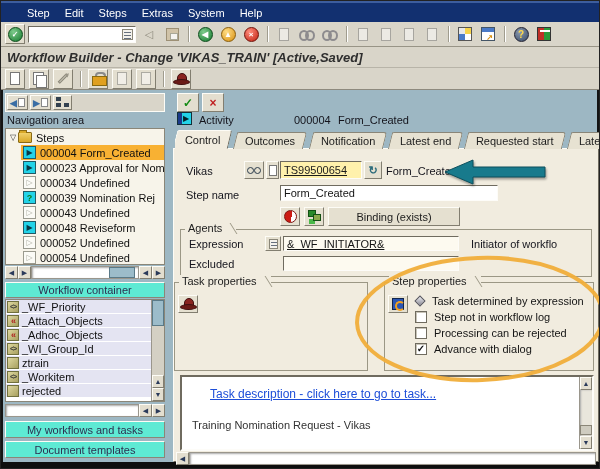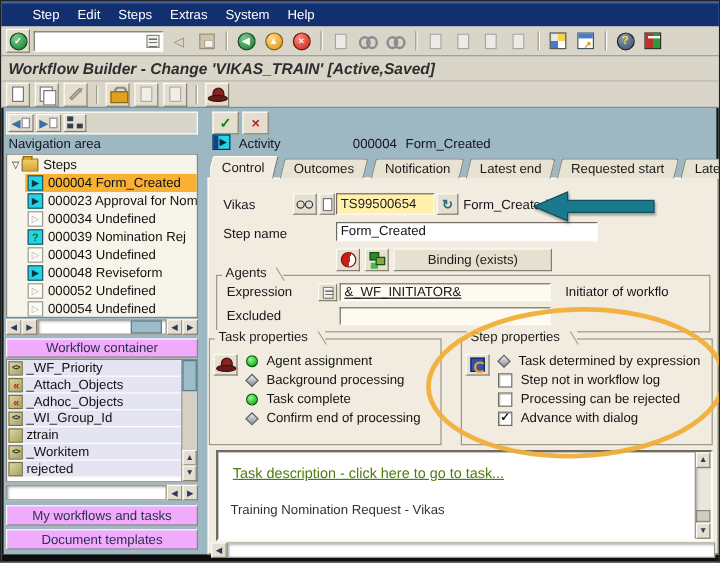--- a/index.html
+++ b/index.html
@@ -72,21 +72,21 @@
 .folder::before{content:"";position:absolute;top:-3px;left:0;width:6px;height:2px;background:#d8a828;border:1px solid #8a6a14;border-bottom:none}
 .tindent{width:15px;flex:0 0 auto}
 .sicon{width:13px;height:13px;border:1px solid #205a66;background:#23d3e8;color:#073844;display:flex;align-items:center;justify-content:center;font-size:8px;flex:0 0 auto}
 .sicon.step-undefined{background:#fbfbf6;border-color:#9a9a8e;color:#b0b0a6}
 .sicon.step-question{color:#0a7a1a;font-weight:bold;font-size:9px}
 .slabel{color:#101010}
 .hscroll{position:absolute;display:flex;align-items:center}
 .sbtn{width:13px;height:13px;font-size:7px;color:#2a3a5a;display:flex;align-items:center;justify-content:center;background:#e3decf;border:1px solid;border-color:#fdfcf6 #827e70 #827e70 #fdfcf6;flex:0 0 auto}
 .strack{flex:1;height:13px;background:#fff;border:1px solid #9a968c;box-shadow:inset 1px 1px 2px #aaa;position:relative}
 .sthumb{position:absolute;top:0;height:11px;background:#9cbcca;border:1px solid #5a7a88}
-.panelbar{position:absolute;left:4px;width:160px;background:#f0abfc;border:1px solid;border-color:#fdfcf6 #8a8678 #8a8678 #fdfcf6;color:#2c3050;display:flex;align-items:center;justify-content:center}
+.panelbar{position:absolute;left:4px;width:160px;background:#5eead4;border:1px solid;border-color:#fdfcf6 #8a8678 #8a8678 #fdfcf6;color:#2c3050;display:flex;align-items:center;justify-content:center}
 .clist{position:absolute;left:4px;top:298px;width:160px;height:103px;background:#fff;border:1px solid #8a8678}
 .crows{position:absolute;left:0;top:0;right:13px;bottom:0;overflow:hidden}
 .crow{height:14px;display:flex;align-items:center;gap:3px;background:#e4e4f2;border-bottom:1px solid #fff;padding-left:1px}
 .cicon{width:12px;height:12px;background:linear-gradient(135deg,#ded8a0,#a8a060);border:1px solid #70703e;font-size:7px;line-height:10px;text-align:center;font-weight:bold;color:#333;flex:0 0 auto;letter-spacing:-1px}
 .cicon.ci-import{color:#b02020;font-size:9px}
 .clabel{color:#101010}
 .cvs{position:absolute;right:0;top:0;bottom:0;width:13px;background:#d4d0c4;border-left:1px solid #9a968c;display:flex;flex-direction:column;align-items:stretch}
 .cvthumb{height:26px;background:#9cbcca;border:1px solid #5a7a88}
 .cvspace{flex:1}
 
@@ -99,21 +99,21 @@
 .tabstrip{position:absolute;left:174px;top:129px;width:426px;height:19px;display:flex;align-items:flex-end;overflow:hidden;z-index:3}
 .tab{height:17px;background:#e7e2d2;border:1px solid #8a8678;border-bottom:none;padding:0 9px;display:flex;align-items:center;margin-right:5px;transform:skewX(-14deg);border-radius:2px 3px 0 0;flex:0 0 auto}
 .tab .tablabel{transform:skewX(14deg);color:#1c1c1c;white-space:nowrap}
 .tab.active{background:#f1ecdf;height:19px;border-color:#fdfcf6 #6f6b5f #f1ecdf #fdfcf6}
 .panel{position:absolute;left:172px;top:147px;width:426px;height:314px;background:#f1ecdf;border:1px solid;border-color:#fdfcf6 #6f6b5f #6f6b5f #fdfcf6;z-index:2}
 .minibtn{position:absolute;background:#e5e0d0;border:1px solid;border-color:#fdfcf6 #827e70 #827e70 #fdfcf6;display:flex;align-items:center;justify-content:center}
 .glasses{width:14px;height:7px;position:relative}
 .glasses::before,.glasses::after{content:"";position:absolute;top:0;width:5px;height:5px;border:1.5px solid #2a3a4a;border-radius:50%}
 .glasses::before{left:0}.glasses::after{right:0}
 .yfield{position:absolute;left:106px;top:12px;width:82px;height:18px;background:#fff1ac;border:1px solid;border-color:#6f6b5f #fdfcf8 #fdfcf8 #6f6b5f;display:flex;align-items:center;padding:0 3px}
-.yfield span{color:#1c1c1c}
+.yfield span{text-decoration:underline;color:#1c1c1c}
 .circbtn{left:190px;top:12px;width:18px;height:18px}
 .circbtn span{color:#2a6a7a;font-size:11px;font-weight:bold}
 .field{position:absolute;background:#fff;border:1px solid;border-color:#6f6b5f #fdfcf8 #fdfcf8 #6f6b5f;display:flex;align-items:center;padding:0 3px;color:#141414}
 .pieicon{width:13px;height:13px;border-radius:50%;border:1px solid #7c1410;background:linear-gradient(100deg,#cc1c14 58%,#fff 58%)}
 .structico{width:13px;height:13px;position:relative}
 .structico::before{content:"";position:absolute;left:0;top:0;width:6px;height:5px;background:#2a8a2a;border:1px solid #145014;box-shadow:0 8px 0 -1px #49b849}
 .structico::after{content:"";position:absolute;right:0;top:4px;width:6px;height:5px;background:#8aa84a;border:1px solid #145014}
 .bindbtn{position:absolute;left:154px;top:58px;width:132px;height:19px;background:#e5e0d0;border:1px solid;border-color:#fdfcf6 #827e70 #827e70 #fdfcf6;display:flex;align-items:center;justify-content:center;color:#1c1c1c}
 .gbox{position:absolute;border:1px solid #9b9785;background:#f1ecdf}
 .ghead{position:absolute;top:-8px;left:4px;background:#f1ecdf;padding:0 2px 0 3px;color:#1c1c1c;display:flex;align-items:center}
@@ -121,21 +121,21 @@
 .proprow{height:16px;display:flex;align-items:center;gap:7px;padding-left:30px}
 .led-green{width:10px;height:10px;border-radius:50%;background:radial-gradient(circle at 35% 30%,#86ff86,#0a9a0a);border:1px solid #0a5a0a;flex:0 0 auto}
 .diamond{width:8px;height:8px;transform:rotate(45deg);background:linear-gradient(135deg,#ecece f0,#8a8a96);background:linear-gradient(135deg,#ececf0,#8a8a96);border:1px solid #55555f;flex:0 0 auto;margin:0 1px}
 .checkbox{width:12px;height:12px;background:#fff;border:1px solid #6f6b5f;box-shadow:inset 1px 1px 0 #c8c4b8;font-size:10px;line-height:10px;text-align:center;font-weight:bold;color:#111;flex:0 0 auto}
 .plabel{color:#141414}
 .hatbtn{left:3px;top:12px;width:20px;height:18px}
 .chgbtn{left:3px;top:12px;width:20px;height:18px}
 .chgico{width:12px;height:12px;background:#2a55b4;border:1px solid #12254a;position:relative}
 .chgico::after{content:"";position:absolute;left:2px;top:2px;width:6px;height:6px;border:2px solid #f0a020;border-radius:50%;border-right-color:transparent}
 .descbox{position:absolute;left:6px;top:226px;width:414px;height:76px;background:#fff;border:2px solid;border-color:#6f6b5f #fdfcf8 #fdfcf8 #6f6b5f}
-.dlink{position:absolute;left:12px;top:10px;font-size:12px;color:#4d7c0f;text-decoration:underline}
+.dlink{position:absolute;left:28px;top:10px;font-size:12px;color:#1d4ed8;text-decoration:underline}
 .dtext{position:absolute;left:10px;top:42px;color:#333}
 .dvs{position:absolute;right:0;top:0;bottom:0;width:13px;background:#d4d0c4;border-left:1px solid #9a968c;display:flex;flex-direction:column}
 .dvtrack{flex:1;position:relative;background:#e9e6dc;box-shadow:inset 1px 0 2px #aaa}
 .dvthumb{position:absolute;left:0;right:0;bottom:1px;height:10px;background:#cfccc0;border:1px solid #8a8678}
 .annellipse{position:absolute;left:350px;top:252px;width:256px;height:130px;pointer-events:none;z-index:4}
 .annarrow{position:absolute;left:268px;top:8px;width:106px;height:30px;pointer-events:none;z-index:4;filter:drop-shadow(1px 2px 1px rgba(0,0,0,.35))}
 </style>
 </head>
 <body>
 
@@ -464,38 +464,20 @@
         </div>
     </div>
 
     <div class="gbox" style="left:0;top:133px;width:194px;height:89px">
       <div class="ghead">
           <span>Task properties</span>
         </div>
       <div class="minibtn hatbtn">
           <span class="hatico"></span>
         </div>
-      <div id="tprops-items" style="position:absolute;left:0;top:10px;right:0">
-          <div class="proprow">
-    <span class="pind led-green"></span>
-    <span class="plabel">Agent assignment</span>
-  </div>
-          <div class="proprow">
-    <span class="pind diamond"></span>
-    <span class="plabel">Background processing</span>
-  </div>
-          <div class="proprow">
-    <span class="pind led-green"></span>
-    <span class="plabel">Task complete</span>
-  </div>
-          <div class="proprow">
-    <span class="pind diamond"></span>
-    <span class="plabel">Confirm end of processing</span>
-  </div>
-        </div>
     </div>
 
     <div class="gbox" style="left:210px;top:133px;width:210px;height:89px">
       <div class="ghead">
           <span>Step properties</span>
         </div>
       <div class="minibtn chgbtn">
           <span class="chgico"></span>
         </div>
       <div id="sprops-items" style="position:absolute;left:0;top:10px;right:0">

